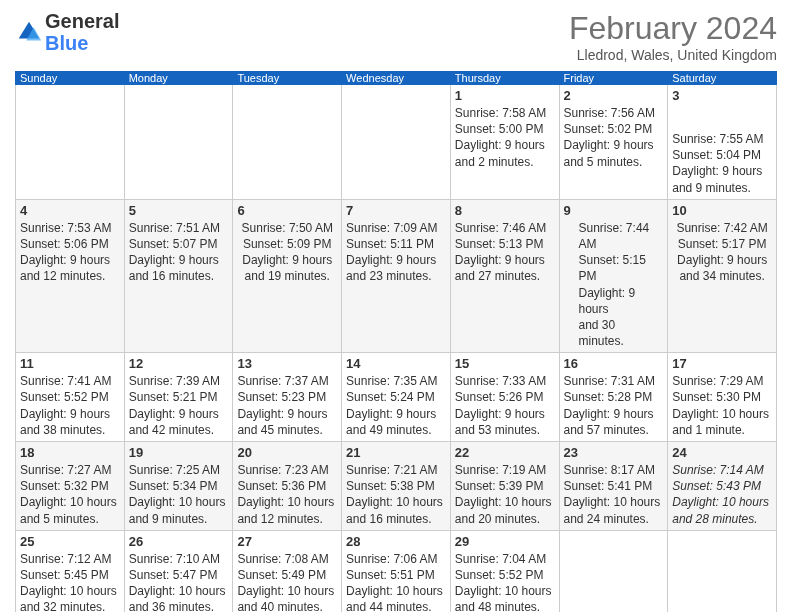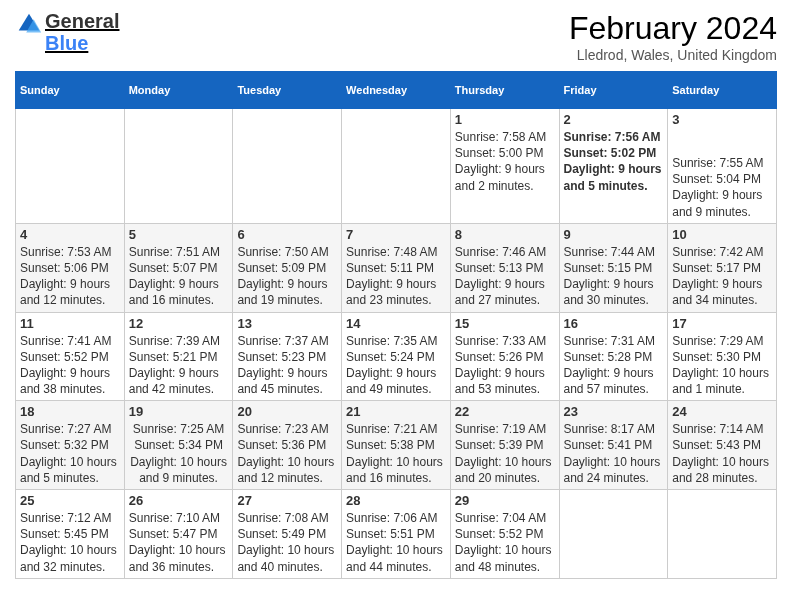--- a/index.html
+++ b/index.html
@@ -2,36 +2,36 @@
 <html><head>
   <meta charset="utf-8">
   <style>
     * { margin: 0; padding: 0; box-sizing: border-box; }
     body { width: 792px; height: 612px; font-family: Arial, sans-serif; background: #fff; overflow: hidden; }
     
     .page { width: 792px; height: 612px; padding: 10px 15px; }
     
     .header { display: flex; justify-content: space-between; align-items: flex-start; margin-bottom: 8px; }
     
-    .logo { display: flex; align-items: flex-start; text-decoration: underline; }
+    .logo { display: flex; align-items: center; }
     .logo-text { font-size: 20px; font-weight: bold; color: #333; line-height: 1.1; }
     .logo-icon { width: 28px; height: 28px; margin-right: 2px; }
     
     .title-block { text-align: right; }
-    .month-year { font-size: 32px; font-weight: normal; color: #000000; }
+    .month-year { font-size: 32px; font-weight: normal; color: #737373; }
     .location { font-size: 14px; color: #555; }
     
     .calendar { width: 100%; border-collapse: collapse; }
     
     .calendar th {
       background: #1565c0;
       color: white;
       font-size: 11px;
-      font-weight: bold;
-      padding: 12px 4px;
+      font-weight: normal;
+      padding: 0 4px;
       text-align: left;
       border: 1px solid #1565c0;
     }
     
     .calendar td {
       border: 1px solid #ccc;
       vertical-align: top;
       padding: 3px 4px;
       width: calc(100% / 7);
       height: 78px;
@@ -102,21 +102,21 @@
           <td class="empty"></td>
           <td>
             <span class="day-num">1</span>
             <div class="day-info" style="white-space: pre-line;">Sunrise: 7:58 AM
 Sunset: 5:00 PM
 Daylight: 9 hours
 and 2 minutes.</div>
           </td>
           <td>
             <span class="day-num">2</span>
-            <div class="day-info" style="white-space: pre-line; font-weight: bold;">Sunrise: 7:56 AM
+            <div class="day-info" style="white-space: pre-line;">Sunrise: 7:56 AM
 Sunset: 5:02 PM
 Daylight: 9 hours
 and 5 minutes.</div>
           </td>
           <td>
             <span class="day-num">3</span>
             <div class="day-info" style="white-space: pre-line; margin-top: 28px;">Sunrise: 7:55 AM
 Sunset: 5:04 PM
 Daylight: 9 hours
 and 9 minutes.</div>
@@ -132,49 +132,49 @@
           </td>
           <td>
             <span class="day-num">5</span>
             <div class="day-info" style="white-space: pre-line;">Sunrise: 7:51 AM
 Sunset: 5:07 PM
 Daylight: 9 hours
 and 16 minutes.</div>
           </td>
           <td>
             <span class="day-num">6</span>
-            <div class="day-info" style="white-space: pre-line;">Sunrise: 7:50 AM
+            <div class="day-info" style="white-space: pre-line; text-align: center;">Sunrise: 7:50 AM
 Sunset: 5:09 PM
 Daylight: 9 hours
 and 19 minutes.</div>
           </td>
           <td>
             <span class="day-num">7</span>
-            <div class="day-info" style="white-space: pre-line;">Sunrise: 7:48 AM
+            <div class="day-info" style="white-space: pre-line;">Sunrise: 7:09 AM
 Sunset: 5:11 PM
 Daylight: 9 hours
 and 23 minutes.</div>
           </td>
           <td>
             <span class="day-num">8</span>
             <div class="day-info" style="white-space: pre-line;">Sunrise: 7:46 AM
 Sunset: 5:13 PM
 Daylight: 9 hours
 and 27 minutes.</div>
           </td>
           <td>
             <span class="day-num">9</span>
-            <div class="day-info" style="white-space: pre-line;">Sunrise: 7:44 AM
+            <div class="day-info" style="white-space: pre-line; margin-left: 15px;">Sunrise: 7:44 AM
 Sunset: 5:15 PM
 Daylight: 9 hours
 and 30 minutes.</div>
           </td>
           <td>
             <span class="day-num">10</span>
-            <div class="day-info" style="white-space: pre-line;">Sunrise: 7:42 AM
+            <div class="day-info" style="white-space: pre-line; text-align: center;">Sunrise: 7:42 AM
 Sunset: 5:17 PM
 Daylight: 9 hours
 and 34 minutes.</div>
           </td>
         </tr>
         <tr>
           <td>
             <span class="day-num">11</span>
             <div class="day-info" style="white-space: pre-line;">Sunrise: 7:41 AM
 Sunset: 5:52 PM
@@ -227,21 +227,21 @@
         <tr>
           <td>
             <span class="day-num">18</span>
             <div class="day-info" style="white-space: pre-line;">Sunrise: 7:27 AM
 Sunset: 5:32 PM
 Daylight: 10 hours
 and 5 minutes.</div>
           </td>
           <td>
             <span class="day-num">19</span>
-            <div class="day-info" style="white-space: pre-line; text-align: center;">Sunrise: 7:25 AM
+            <div class="day-info" style="white-space: pre-line;">Sunrise: 7:25 AM
 Sunset: 5:34 PM
 Daylight: 10 hours
 and 9 minutes.</div>
           </td>
           <td>
             <span class="day-num">20</span>
             <div class="day-info" style="white-space: pre-line;">Sunrise: 7:23 AM
 Sunset: 5:36 PM
 Daylight: 10 hours
 and 12 minutes.</div>
@@ -262,21 +262,21 @@
           </td>
           <td>
             <span class="day-num">23</span>
             <div class="day-info" style="white-space: pre-line;">Sunrise: 8:17 AM
 Sunset: 5:41 PM
 Daylight: 10 hours
 and 24 minutes.</div>
           </td>
           <td>
             <span class="day-num">24</span>
-            <div class="day-info" style="white-space: pre-line;">Sunrise: 7:14 AM
+            <div class="day-info" style="white-space: pre-line; font-style: italic;">Sunrise: 7:14 AM
 Sunset: 5:43 PM
 Daylight: 10 hours
 and 28 minutes.</div>
           </td>
         </tr>
         <tr>
           <td>
             <span class="day-num">25</span>
             <div class="day-info" style="white-space: pre-line;">Sunrise: 7:12 AM
 Sunset: 5:45 PM

